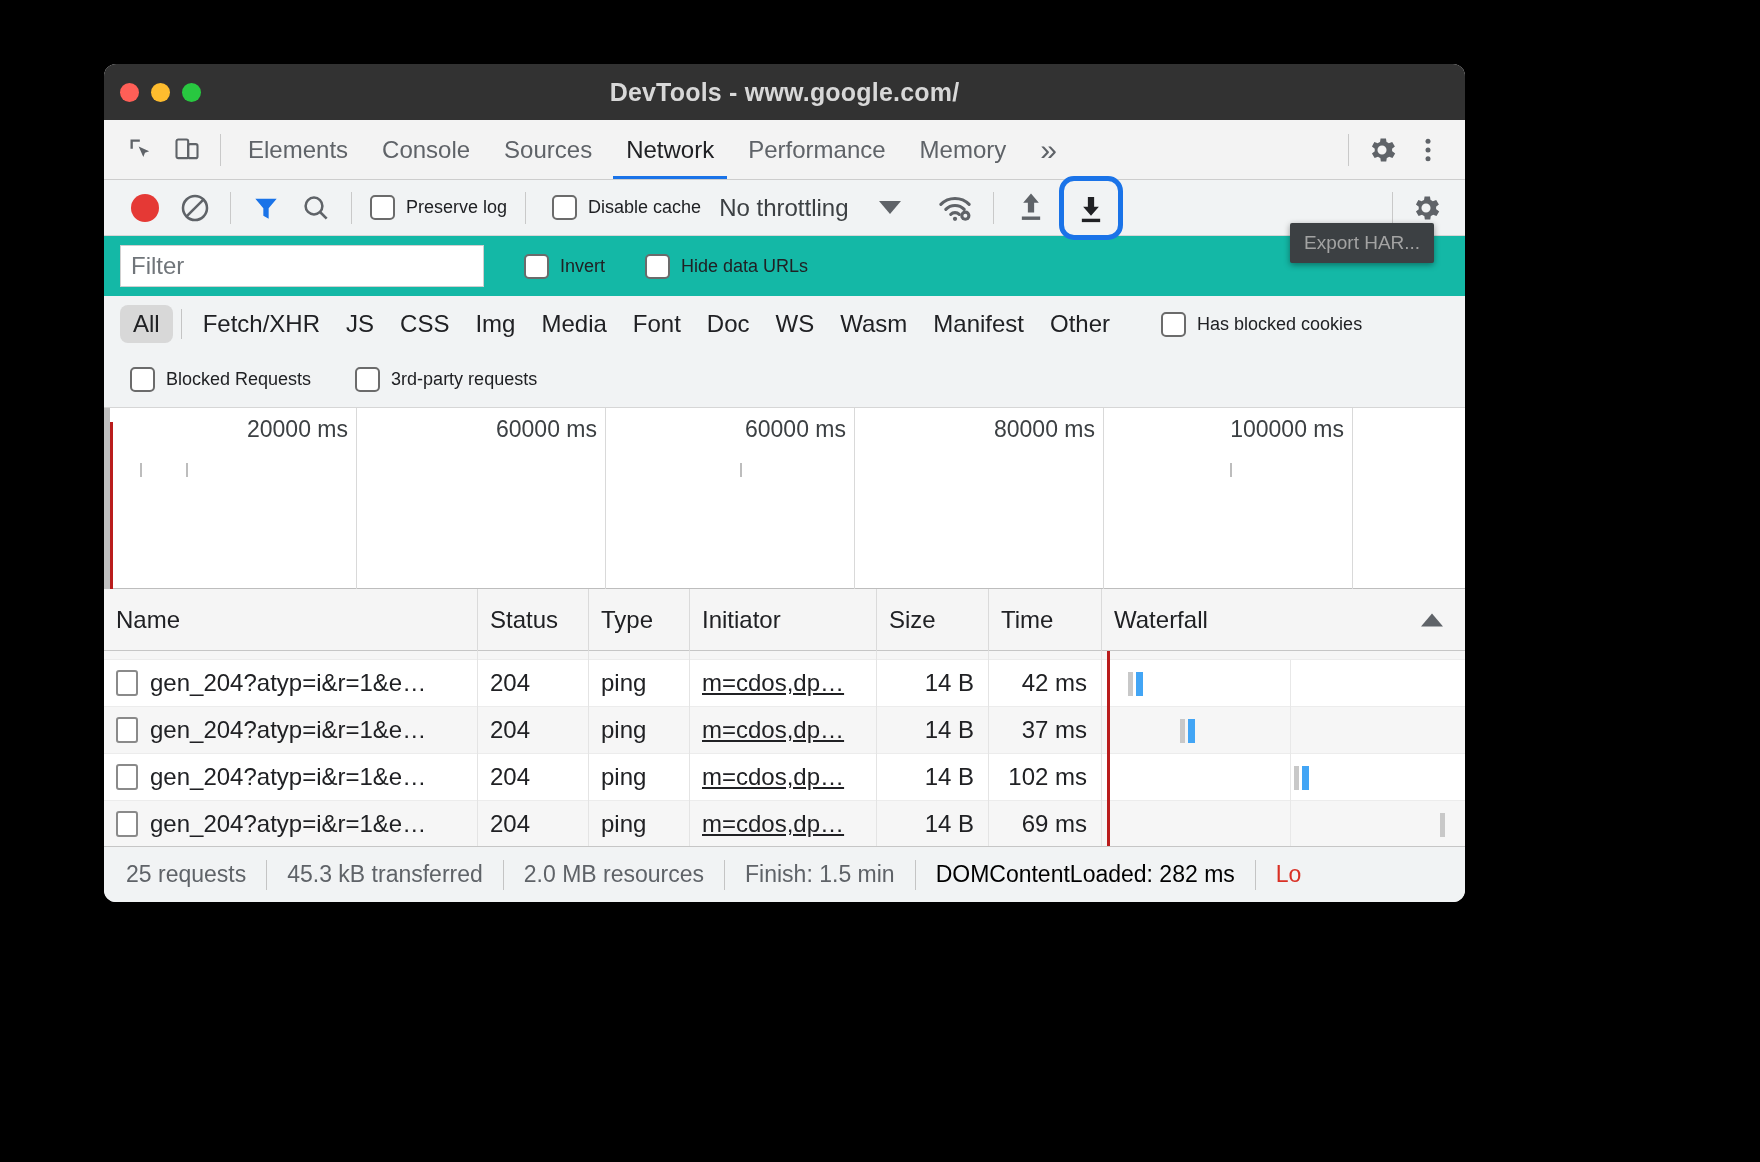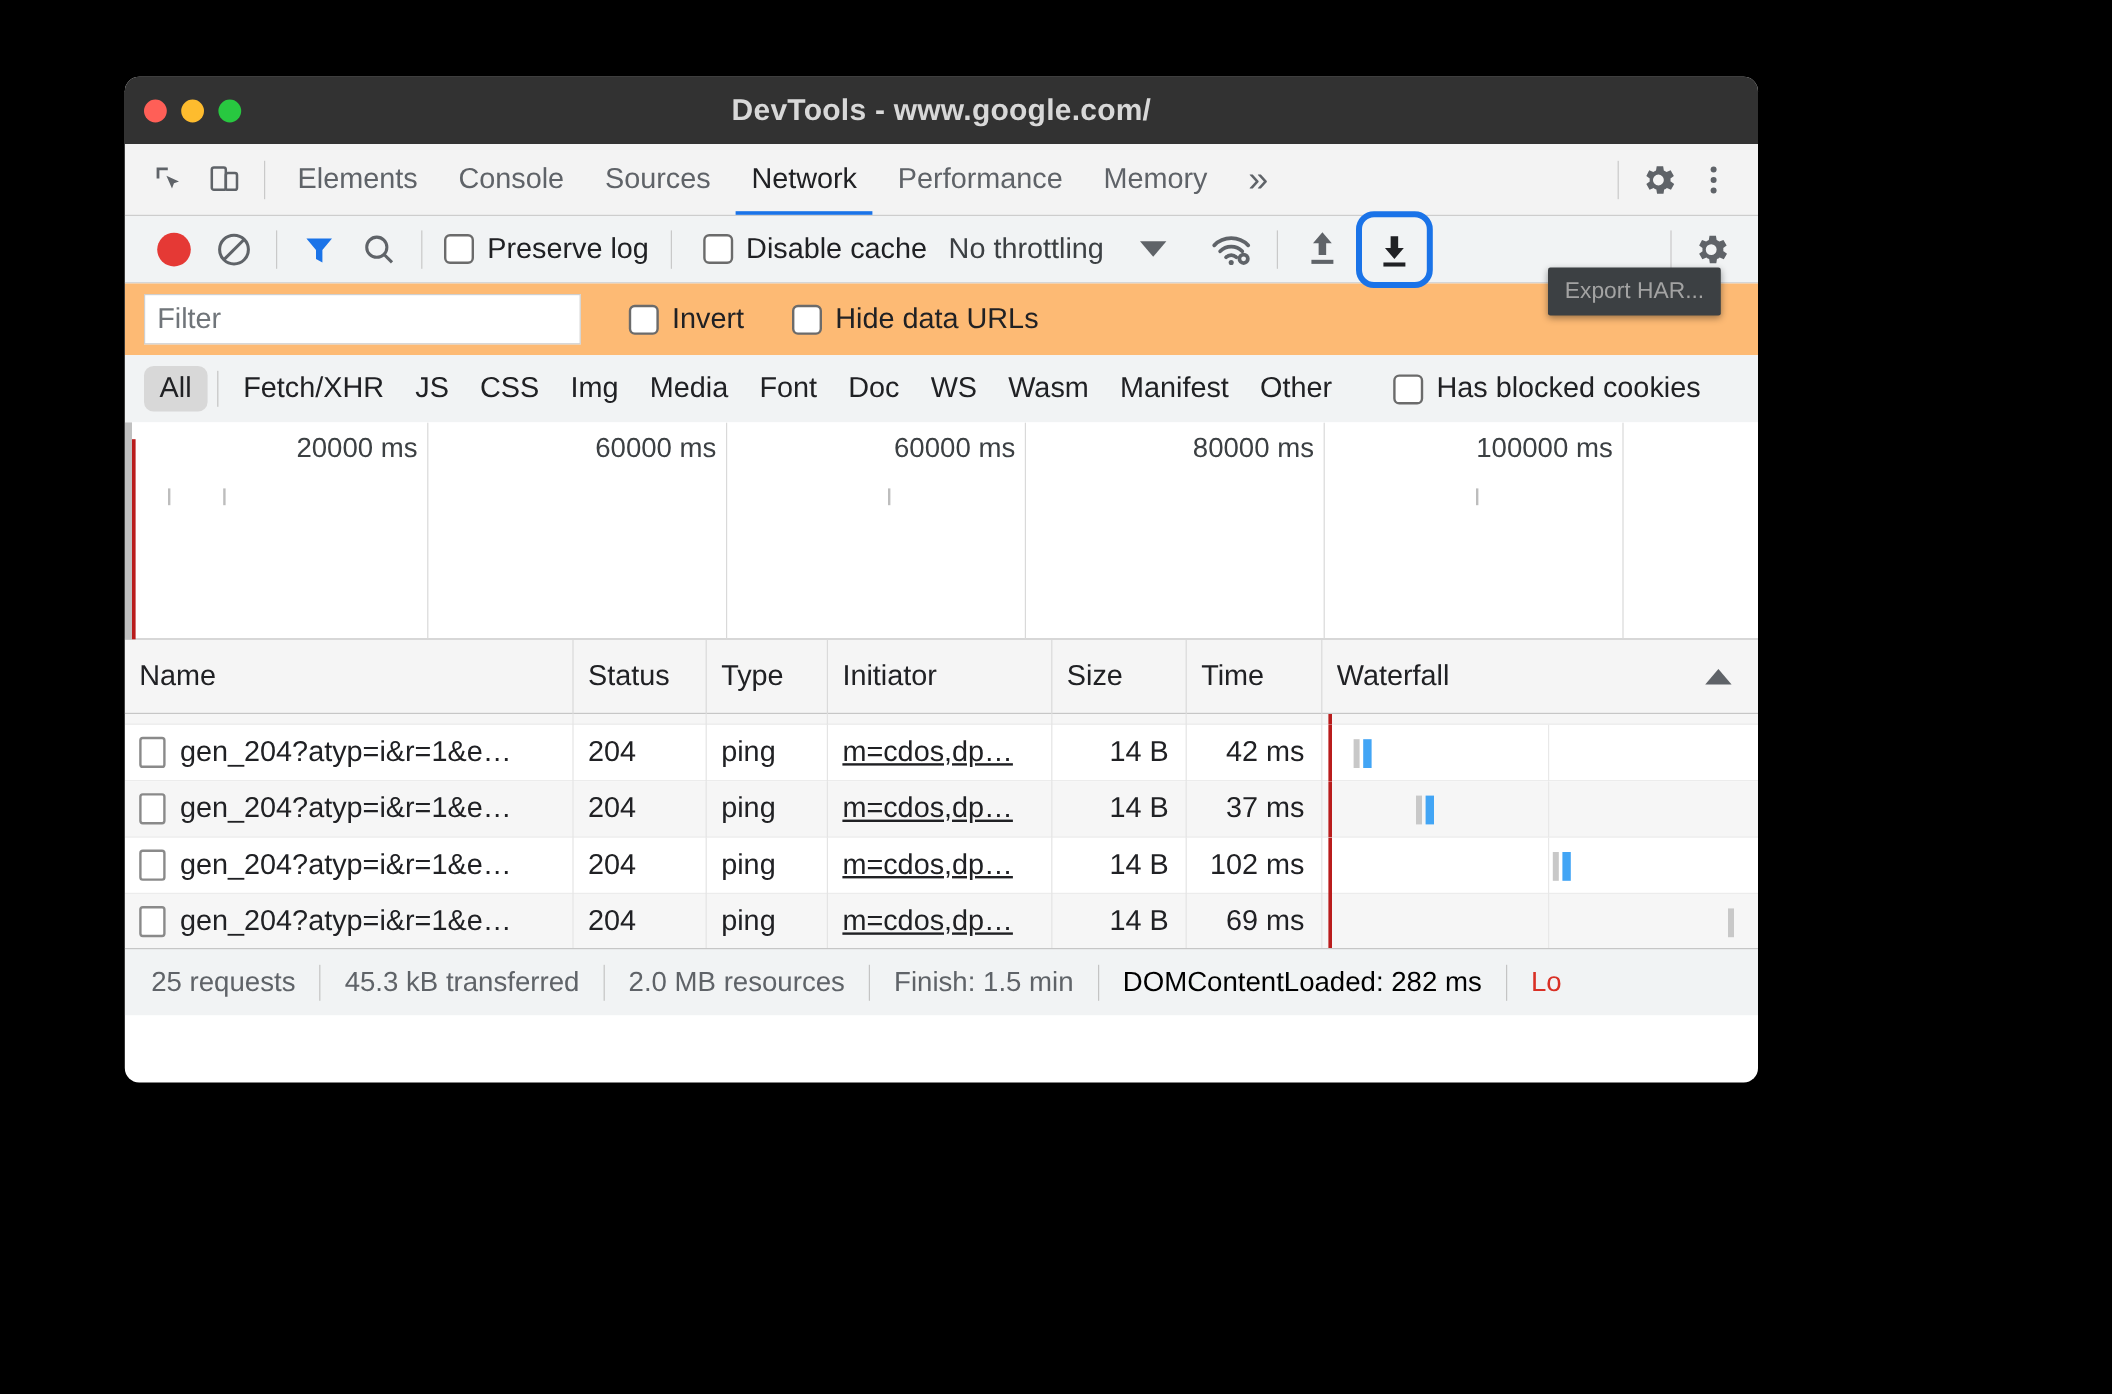--- a/index.html
+++ b/index.html
@@ -114,21 +114,21 @@
     background: #e53935;
   }
   .checkrow { display: flex; align-items: center; gap: 11px; }
   .chk {
     width: 25px; height: 25px;
     border: 2px solid #6b6b6b;
     border-radius: 5px;
     background: #fff;
     flex: none;
   }
-  .chk-label { font-size: 24px; color: #202124; white-space: nowrap; }
+  .chk-label { font-size: 18px; color: #202124; white-space: nowrap; }
   .throttle {
     font-size: 24px; color: #3c4043;
     margin-left: 18px;
     white-space: nowrap;
   }
   .caret {
     margin-left: 30px;
     width: 0; height: 0;
     border-left: 11px solid transparent;
     border-right: 11px solid transparent;
@@ -152,21 +152,21 @@
     padding: 9px 14px;
     border-radius: 2px;
     white-space: nowrap;
     box-shadow: 0 2px 6px rgba(0,0,0,0.4);
     z-index: 40;
   }
 
   
   .filterrow {
     height: 60px;
-    background: #fdba74;
+    background: #14b8a6;
     display: flex;
     align-items: center;
     padding: 0 16px;
     gap: 0;
   }
   .filter-input {
     width: 364px; height: 42px;
     background: #ffffff;
     border: 1px solid #cfcfcf;
     font-size: 24px;
@@ -529,20 +529,30 @@
       <div class="type-pill"><span>WS</span></div>
       <div class="type-pill"><span>Wasm</span></div>
       <div class="type-pill"><span>Manifest</span></div>
       <div class="type-pill"><span>Other</span></div>
       <div class="checkrow">
         <div class="chk"></div>
         <span class="chk-label">Has blocked cookies</span>
       </div>
     </div>
 
+    <div class="blockedrow">
+      <div class="checkrow">
+        <div class="chk"></div>
+        <span class="chk-label">Blocked Requests</span>
+      </div>
+      <div class="checkrow">
+        <div class="chk"></div>
+        <span class="chk-label">3rd-party requests</span>
+      </div>
+    </div>
 
     <div class="overview">
       <div class="ov-handle"></div>
       <div class="ov-body">
         <div class="ov-cell" style="left:0px; width:247px;">
           <div class="ov-tick">20000 ms</div>
         </div>
         <div class="ov-cell" style="left:247px; width:249px;">
           <div class="ov-tick">60000 ms</div>
         </div>

